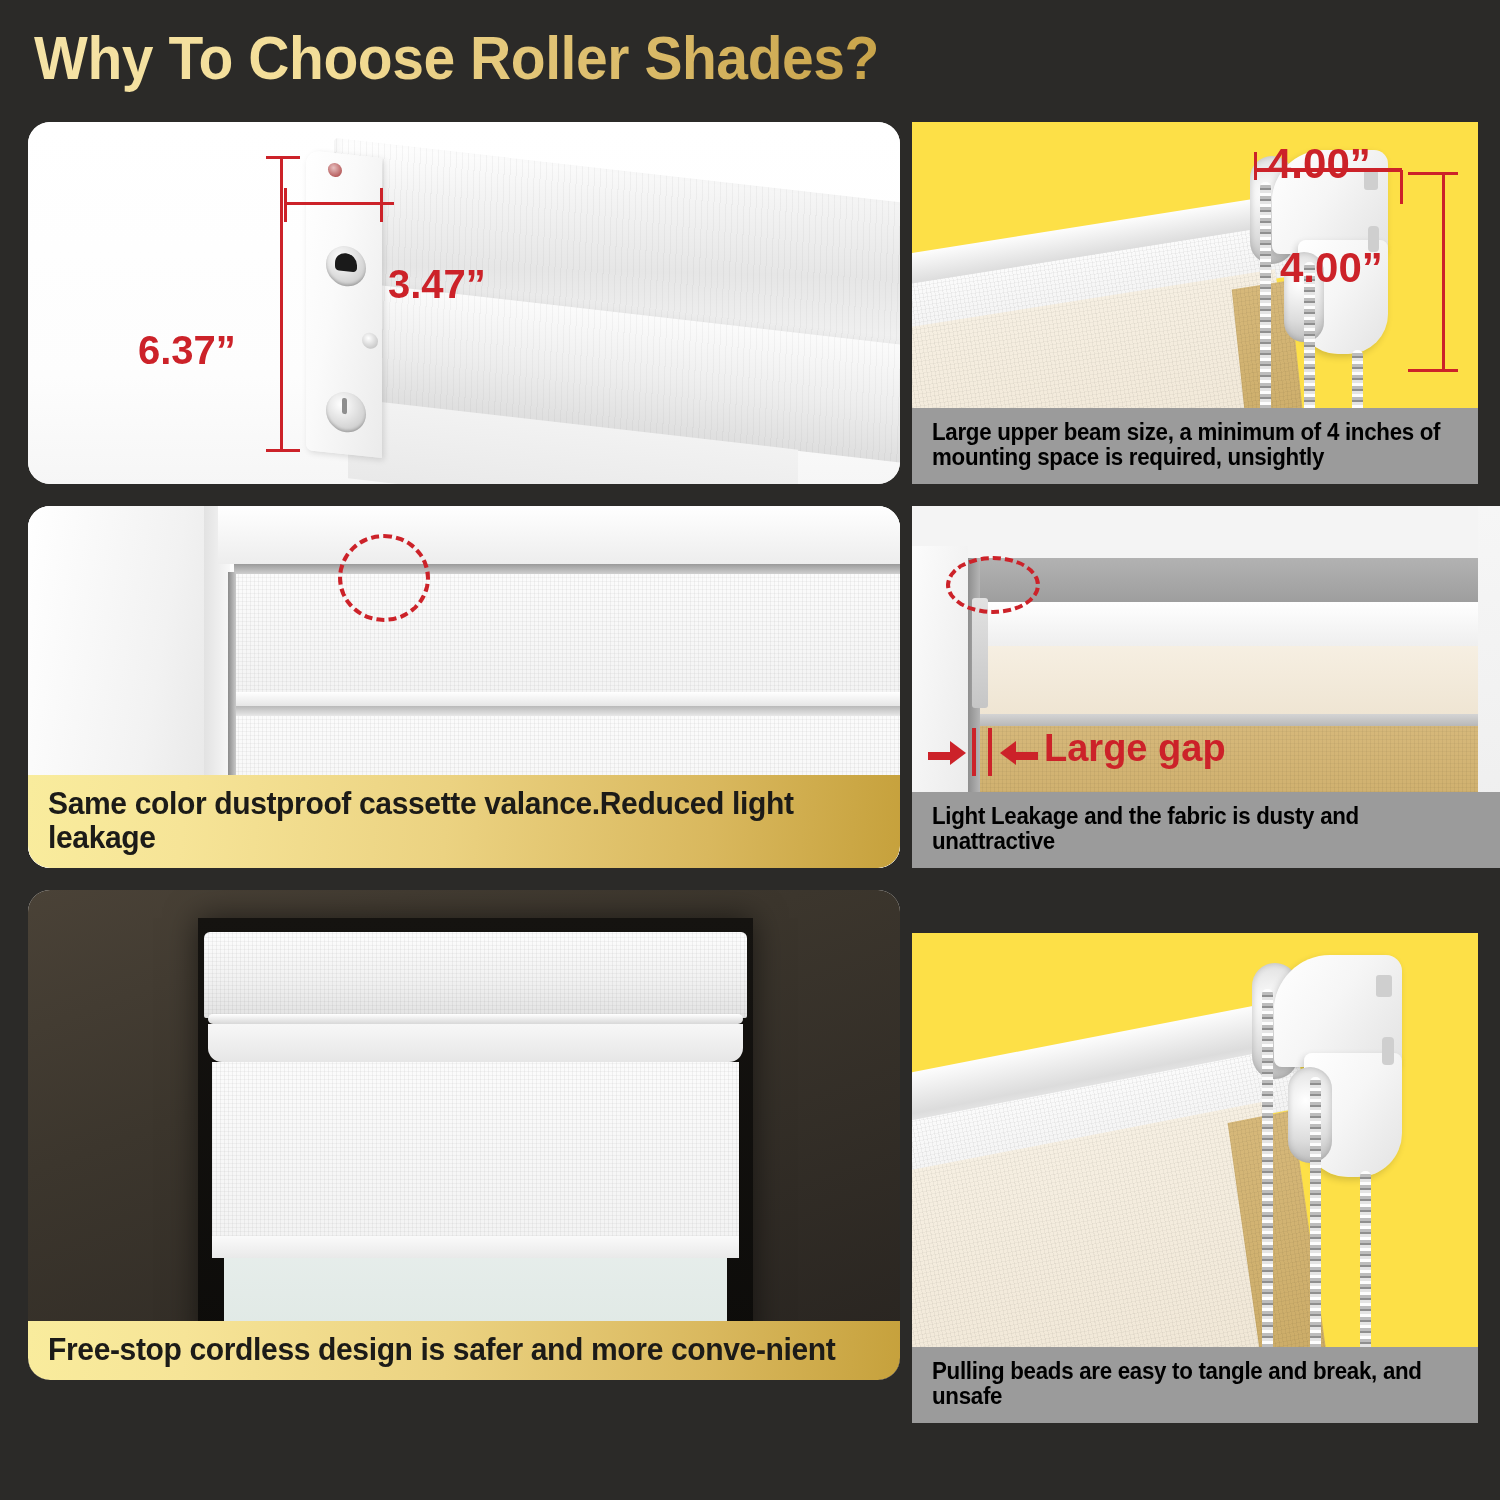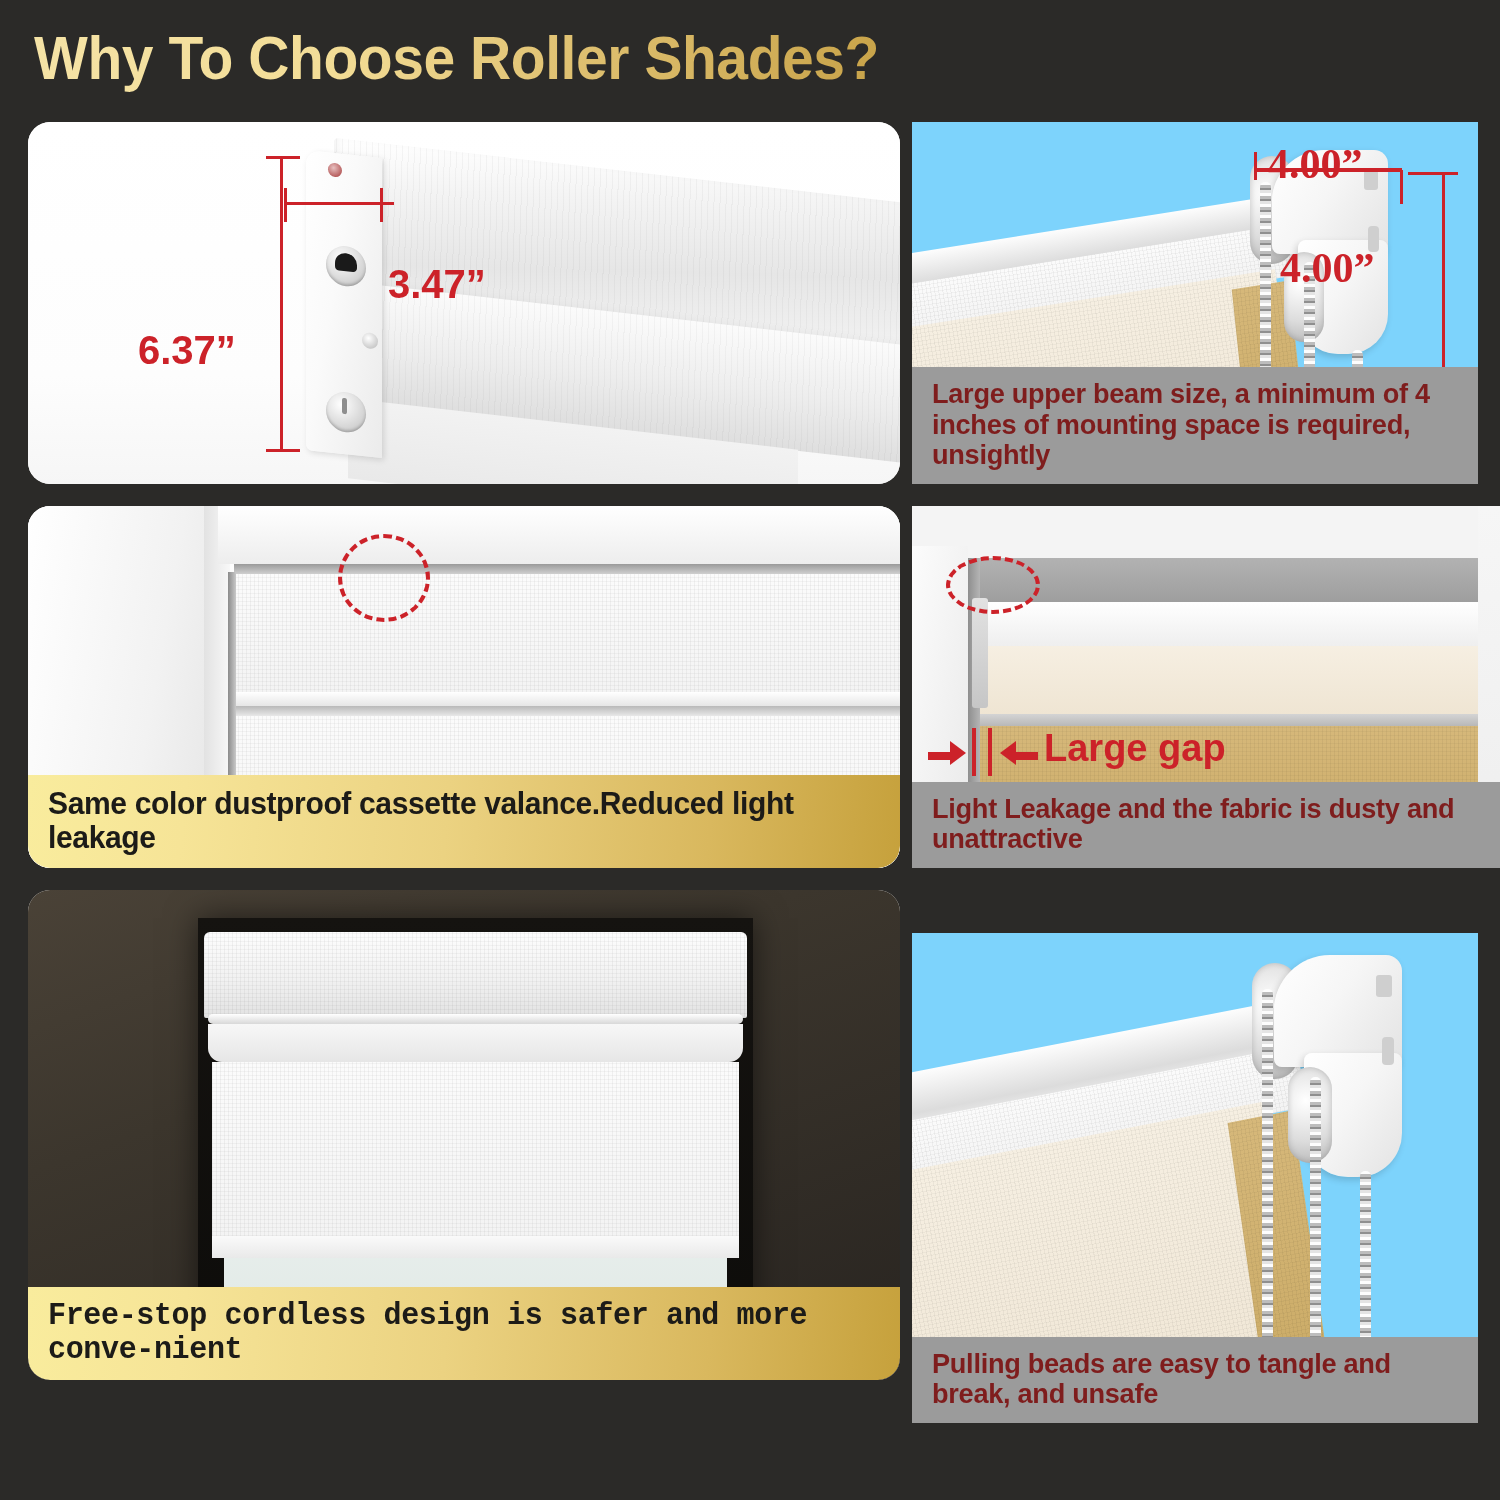--- a/index.html
+++ b/index.html
@@ -25,43 +25,43 @@
 
   
   .panel{position:absolute;overflow:hidden;background:#fff;}
   .panel.rounded{border-radius:22px;}
 
   
   #p1{left:28px;  top:122px; width:872px; height:362px;}
   #p2{left:912px; top:122px; width:566px; height:362px;}
   #p3{left:28px;  top:506px; width:872px; height:362px;}
   #p4{left:912px; top:506px; width:566px; height:362px;padding-left:38px;}
-  #p5{left:28px;  top:890px; width:872px; height:490px;font-family:Liberation Mono, monospace;}
+  #p5{left:28px;  top:890px; width:872px; height:490px;}
   #p6{left:912px; top:890px; width:566px; height:490px;margin-top:43px;}
 
   .imgarea{position:absolute;left:0;right:0;top:0;bottom:0;overflow:hidden;}
 
   
   .cap{
     position:absolute;left:0;right:0;bottom:0;
     box-sizing:border-box;
     padding:12px 18px 14px 20px;
     font-weight:bold;line-height:1.08;
     z-index:30;
   }
   .cap.gold{
     background:linear-gradient(95deg,#f9ec9d 0%,#f6e497 18%,#ebd281 48%,#d9b85e 78%,#c6a13c 100%);
     color:#1c1b18;
     font-size:31px;
     border-bottom-left-radius:22px;border-bottom-right-radius:22px;
     letter-spacing:-0.4px;
   }
   .cap.gray{
-    background:#9b9b9b;color:#7f1d1d;
-    font-size:28px;letter-spacing:-0.3px;
+    background:#9b9b9b;color:#000000;
+    font-size:23px;letter-spacing:-0.3px;
   }
   .cap span{display:block;transform:scaleX(0.97);transform-origin:left center;}
 
   
   .p1bg{position:absolute;inset:0;background:linear-gradient(180deg,#ffffff 0%,#fdfdfd 70%,#f6f6f6 100%);}
   .valance{
     position:absolute;left:278px;top:22px;width:640px;height:320px;
   }
   .val-top{
     position:absolute;left:28px;top:28px;width:600px;height:150px;
@@ -117,21 +117,21 @@
   .endcap .screw2{
     position:absolute;left:22px;top:10px;width:14px;height:14px;border-radius:50%;
     background:radial-gradient(circle at 40% 35%,#e8c0c0,#a44 90%);
   }
 
   
   .dimline{position:absolute;background:#cc2229;}
   .dimtxt{position:absolute;color:#cc2229;font-weight:bold;white-space:nowrap;}
 
   
-  .rsWrap{position:absolute;inset:0;background:#7dd3fc;overflow:hidden;font-family:Liberation Serif, serif;}
+  .rsWrap{position:absolute;inset:0;background:#fde047;overflow:hidden;}
   .rs-tube{
     position:absolute;
     background:linear-gradient(180deg,#fdfdfd 0%,#efefef 30%,#dcdcdc 70%,#eeeeee 100%);
   }
   .fabric-white{
     background:linear-gradient(180deg,#fbfbfb 0%,#f3f3f3 100%);
   }
   .fabric-cream{
     background:linear-gradient(180deg,#f6efe2 0%,#efe5d3 100%);
   }

